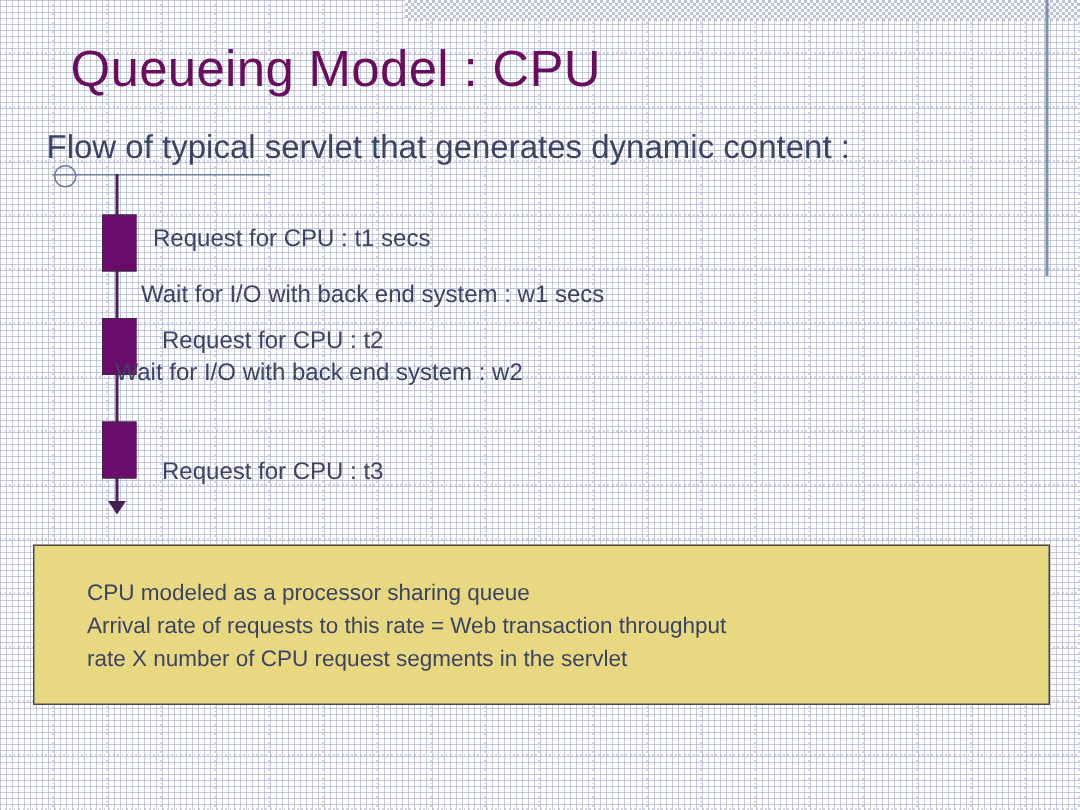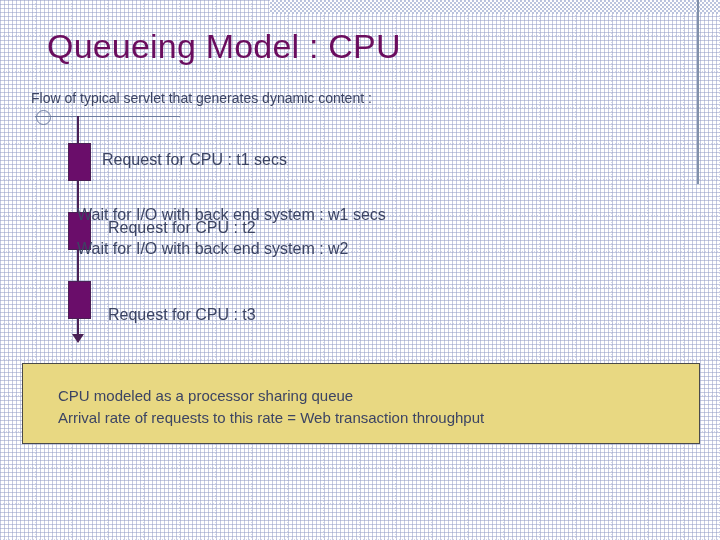--- a/index.html
+++ b/index.html
@@ -85,21 +85,21 @@
     line-height: 40px;
     letter-spacing: .2px;
     color: #6a0d5e;
     white-space: nowrap;
   }
 
   #subtitle {
     position: absolute;
     left: 31px;
     top: 87px;
-    font-size: 14px;
+    font-size: 22px;
     line-height: 22px;
     color: #3c4463;
     white-space: nowrap;
   }
 
   
   #subrule {
     position: absolute;
     left: 35px;
     top: 116px;
@@ -153,21 +153,21 @@
     color: #3c4463;
     white-space: nowrap;
   }
 
   
   #notebox {
     position: absolute;
     left: 22px;
     top: 363px;
     width: 678px;
-    height: 81px;
+    height: 107px;
     background: #e8d882;
     border: 1px solid #4a4a4a;
     box-sizing: border-box;
   }
   #notebox-inner {
     position: absolute;
     left: 35px;
     top: 21px;
     width: 630px;
   }
@@ -198,28 +198,29 @@
 
   <div id="spine"></div>
   <div id="spine-arrow"></div>
 
   <div class="cpu-block" style="left:68px; top:143px; width:21px; height:36px;"></div>
   <div class="cpu-block" style="left:68px; top:212px; width:21px; height:36px;"></div>
   <div class="cpu-block" style="left:68px; top:281px; width:21px; height:36px;"></div>
 
   <div class="flow-label" style="left:102px; top:151px;">Request for CPU  : t1 secs</div>
 
-  <div class="flow-label" style="left:77px; top:188px;margin-top:18px;">Wait for I/O with back end system : w1 secs</div>
+  <div class="flow-label" style="left:94px; top:188px;">Wait for I/O with back end system : w1 secs</div>
 
   <div class="flow-label" style="left:108px; top:219px;">Request for CPU : t2</div>
 
   <div class="flow-label" style="left:77px; top:240px;">Wait for I/O with back end system : w2</div>
 
   <div class="flow-label" style="left:108px; top:288px;margin-top:18px;">Request for CPU : t3</div>
 
   <div id="notebox">
     <div id="notebox-inner">
       <div class="note-line">CPU modeled as a processor sharing queue</div>
       <div class="note-line">Arrival rate of requests to this rate = Web transaction throughput</div>
+      <div class="note-line">rate   X  number of CPU request segments in the servlet</div>
     </div>
   </div>
 
 </div>
 
 </body></html>

